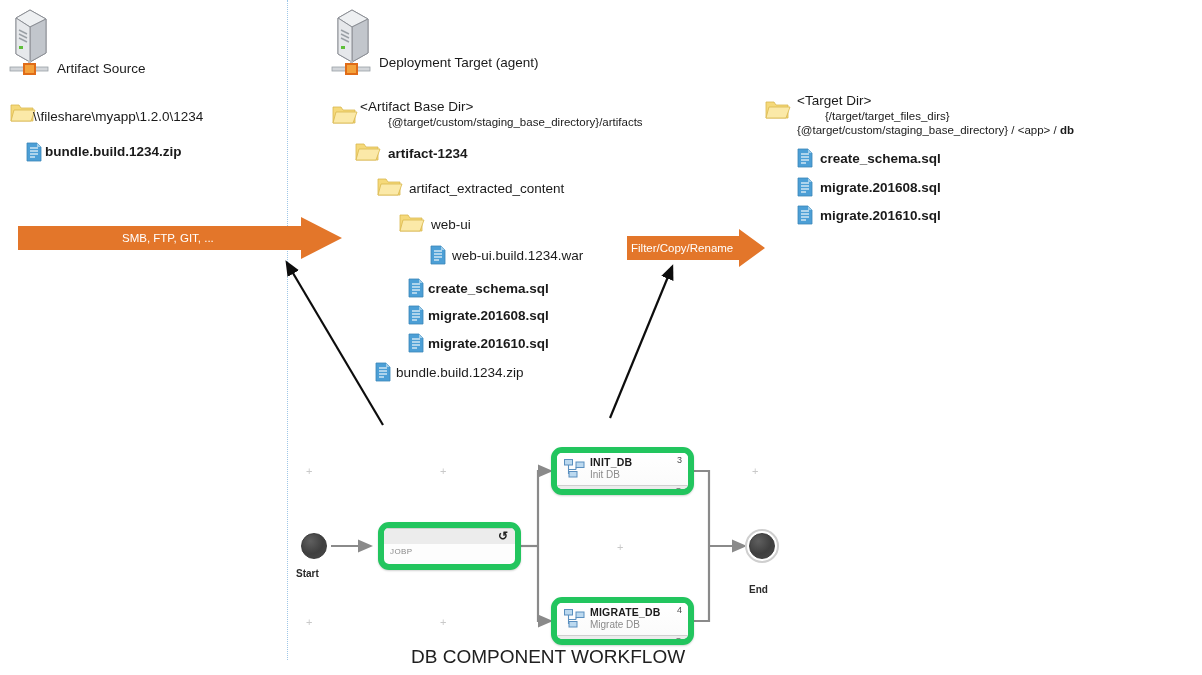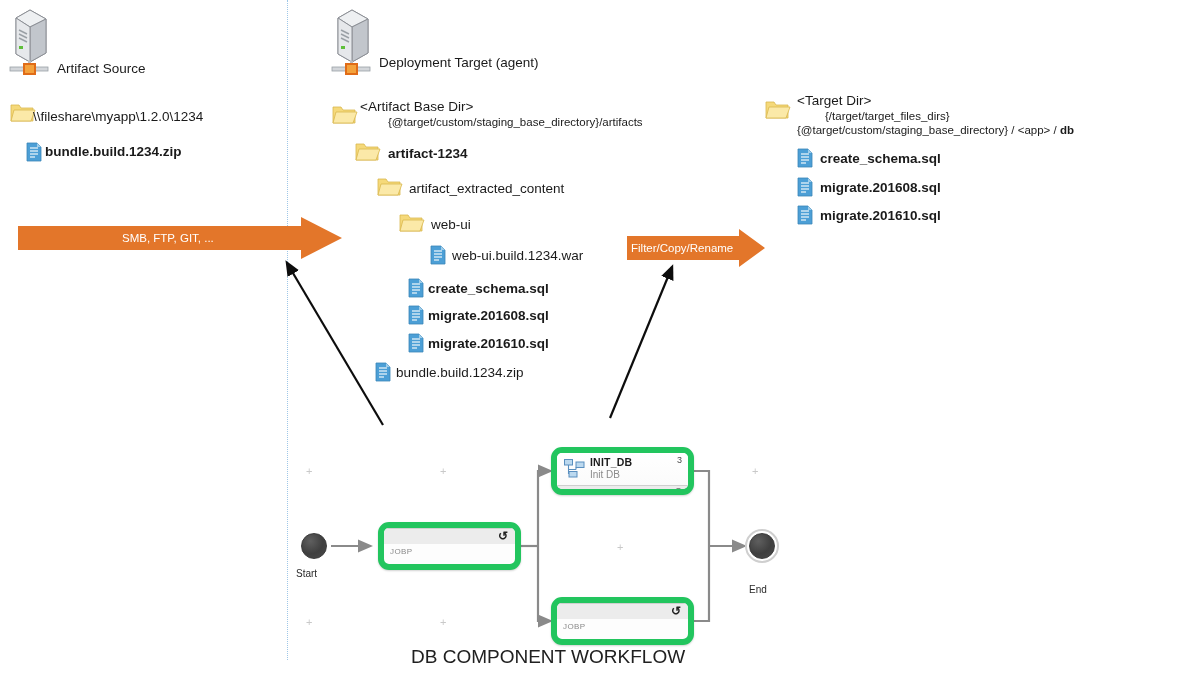--- a/index.html
+++ b/index.html
@@ -130,21 +130,21 @@
   }
   .endpoint.ringed::before {
     content: "";
     position: absolute; left: 0; top: 0; width: 34px; height: 34px;
     border-radius: 50%;
     border: 2px solid #cfcfcf;
     box-sizing: border-box;
   }
   .endpoint-label {
     position: absolute;
-    font-size: 10px; font-weight: normal; color: #2a2a2a;
+    font-size: 10px; font-weight: bold; color: #2a2a2a;
     white-space: nowrap;
   }
 
   .plusmark {
     position: absolute;
     color: #c9c9c9;
     font-size: 11px;
     line-height: 1;
   }
 
@@ -461,20 +461,33 @@
       <div class="n-sub">Init DB</div>
       <div class="n-num">3</div>
     </div>
     <div class="footer">
       <div class="f-type">JOBP</div>
       <div class="f-glyph">↺</div>
     </div>
   </div>
 
   <div class="node" style="left:551px; top:597px;">
+    <div class="body">
+      <div class="n-icon">
+        <svg width="21" height="20" viewBox="0 0 21 20">
+          <rect x="0.5" y="0.5" width="8" height="5.5" fill="#bcd9ef" stroke="#5a8fbf" stroke-width="1"></rect>
+          <rect x="12" y="3" width="8" height="5.5" fill="#bcd9ef" stroke="#5a8fbf" stroke-width="1"></rect>
+          <rect x="5" y="12.5" width="8" height="5.5" fill="#bcd9ef" stroke="#5a8fbf" stroke-width="1"></rect>
+          <path d="M4.5,6 L4.5,15 M4.5,10.5 L12,10.5 M12,10.5 L12,8.5" stroke="#5a8fbf" stroke-width="1.1" fill="none"></path>
+        </svg>
+      </div>
+      <div class="n-title">MIGRATE_DB</div>
+      <div class="n-sub">Migrate DB</div>
+      <div class="n-num">4</div>
+    </div>
     <div class="footer">
       <div class="f-type">JOBP</div>
       <div class="f-glyph">↺</div>
     </div>
   </div>
 
   <div class="wf-caption" style="left:367px; top:646px;margin-left:44px;">DB COMPONENT WORKFLOW</div>
 
 </div>
 

